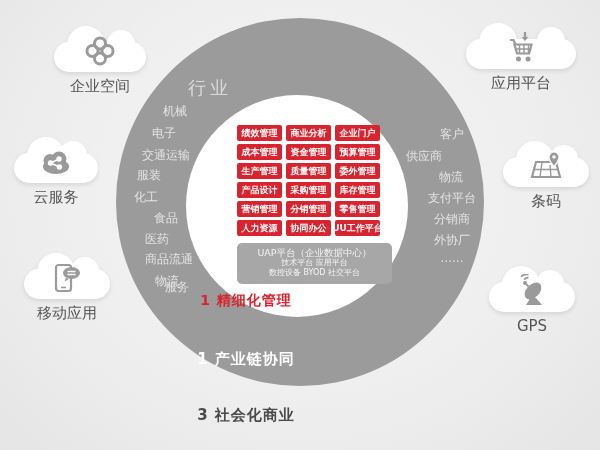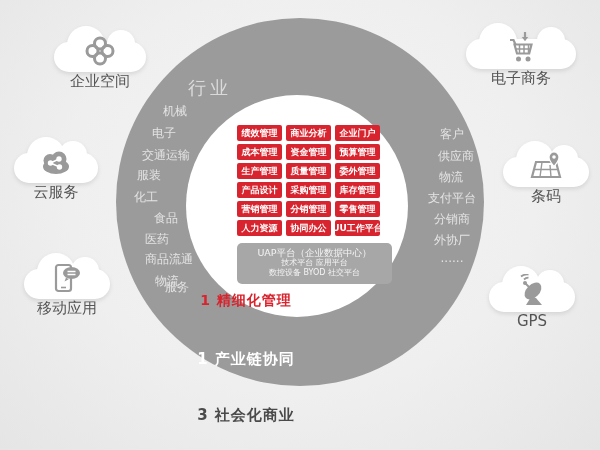--- a/index.html
+++ b/index.html
@@ -55,21 +55,21 @@
     background:#ffffff; top:-16px; left:13px;
   }
   .cloud::after {
     content:""; position:absolute; width:28px; height:28px; border-radius:50%;
     background:#ffffff; top:-12px; right:11px;
   }
   .cloud-icon {
     position:absolute; left:0; right:0; top:-12px; bottom:0; z-index:2;
     display:flex; align-items:center; justify-content:center;
   }
-  .cloud-label { text-align:center; font-size:15px; color:#555555; white-space:nowrap; }
+  .cloud-label { text-align:center; font-size:15px; color:#555555; margin-top:5px; white-space:nowrap; }
 </style>
 </head>
 <body>
 
 <div class="stage">
 
   <div class="outer-ring"></div>
   <div class="inner-circle"></div>
 
   <div class="ring-title">行业</div>
@@ -79,21 +79,21 @@
   <span class="arc-label" style="left:166px; top:155px;">交通运输</span>
   <span class="arc-label" style="left:149px; top:175px;">服装</span>
   <span class="arc-label" style="left:146px; top:197px;">化工</span>
   <span class="arc-label" style="left:166px; top:218px;">食品</span>
   <span class="arc-label" style="left:157px; top:239px;">医药</span>
   <span class="arc-label" style="left:169px; top:259px;">商品流通</span>
   <span class="arc-label" style="left:167px; top:281px;">物流</span>
   <span class="arc-label" style="left:177px; top:287px;text-align:center;">服务</span>
 
   <span class="arc-label" style="left:452px; top:134px;">客户</span>
-  <span class="arc-label" style="left:456px; top:156px;">供应商</span>
+  <span class="arc-label" style="left:424px; top:156px;">供应商</span>
   <span class="arc-label" style="left:451px; top:177px;">物流</span>
   <span class="arc-label" style="left:452px; top:198px;">支付平台</span>
   <span class="arc-label" style="left:452px; top:219px;">分销商</span>
   <span class="arc-label" style="left:452px; top:240px;">外协厂</span>
   <span class="arc-label" style="left:452px; top:258px;">......</span>
 
   <div class="module-grid">
     <div class="module-btn">绩效管理</div>
     <div class="module-btn">商业分析</div>
     <div class="module-btn">企业门户</div>
@@ -149,21 +149,21 @@
           </g>
           <g stroke="#9a9a9a" stroke-width="1.5" fill="none">
             <path d="M15.5 12.5 v9 M20 12.5 v9 M24.5 12.5 v9 M11.7 17 h14.6"></path>
           </g>
           <polygon points="17.8,5 24.2,5 21,9.2" fill="#9a9a9a"></polygon>
           <circle cx="14.5" cy="27" r="2.5" fill="#9a9a9a"></circle>
           <circle cx="24" cy="27" r="2.5" fill="#9a9a9a"></circle>
         </svg>
       </div>
     </div>
-    <div class="cloud-label">电子商务</div>
+    <div class="cloud-label">应用平台</div>
   </div>
 
   <div class="cloud-group" style="left:14px; top:137px; width:84px;">
     <div class="cloud">
       <div class="cloud-icon">
         <svg width="36" height="26" viewBox="0 0 36 26">
           <g fill="#9a9a9a">
             <ellipse cx="18" cy="17.5" rx="13" ry="7.5"></ellipse>
             <circle cx="12" cy="11.5" r="6.5"></circle>
             <circle cx="21" cy="10" r="7.5"></circle>

